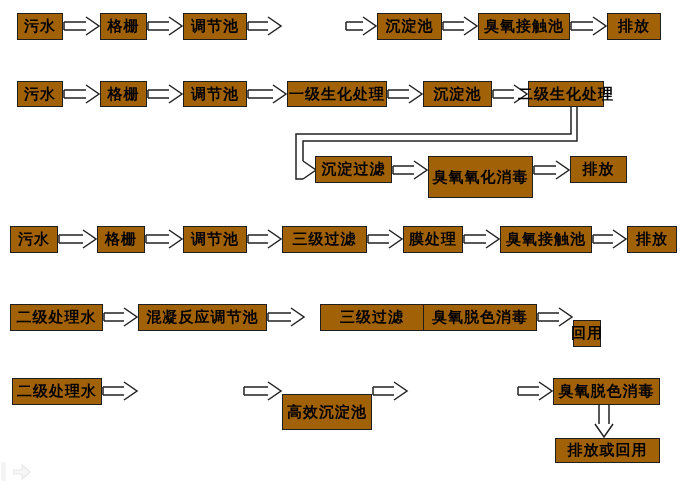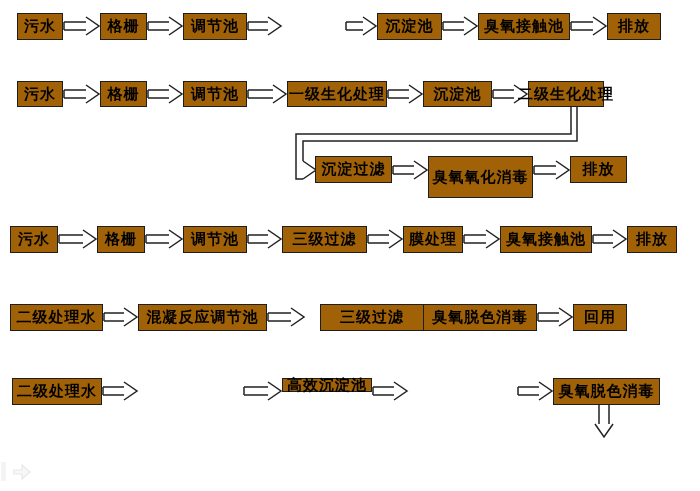--- a/index.html
+++ b/index.html
@@ -78,23 +78,24 @@
   <div class="box" style="left:183px;top:226px;width:64px;height:27px">调节池</div>
   <div class="box" style="left:282px;top:226px;width:85px;height:27px">三级过滤</div>
   <div class="box" style="left:403px;top:226px;width:60px;height:27px">膜处理</div>
   <div class="box" style="left:500px;top:226px;width:92px;height:27px">臭氧接触池</div>
   <div class="box" style="left:627px;top:226px;width:50px;height:27px">排放</div>
 
   <div class="box" style="left:10px;top:304px;width:93px;height:27px">二级处理水</div>
   <div class="box" style="left:138px;top:304px;width:129px;height:27px">混凝反应调节池</div>
   <div class="box" style="left:320px;top:304px;width:104px;height:27px">三级过滤</div>
   <div class="box" style="left:423px;top:304px;width:114px;height:27px">臭氧脱色消毒</div>
-  <div class="box" style="left:573px;top:304px;width:54px;height:27px">回用</div>
+  <div class="box" style="left:573px;top:320px;width:28px;height:27px">回用</div>
 
   <div class="box" style="left:12px;top:378px;width:90px;height:27px">二级处理水</div>
-  <div class="box" style="left:282px;top:378px;width:90px;height:14px">高效沉淀池</div>
+  <div class="box" style="left:282px;top:394px;width:90px;height:36px">高效沉淀池</div>
   <div class="box" style="left:553px;top:378px;width:107px;height:27px">臭氧脱色消毒</div>
+  <div class="box" style="left:555px;top:438px;width:105px;height:25px">排放或回用</div>
 
   <svg id="watermark" width="40" height="30" viewBox="0 0 40 30">
     <rect x="1" y="4" width="5" height="19" fill="#ececec"></rect>
     <path d="M14,12 h8 v-5 l8,7 -8,7 v-5 h-8 z" fill="#f2f2f2" stroke="#d5d5d5" stroke-width="1.2"></path>
   </svg>
 </div>
 
 </body></html>

